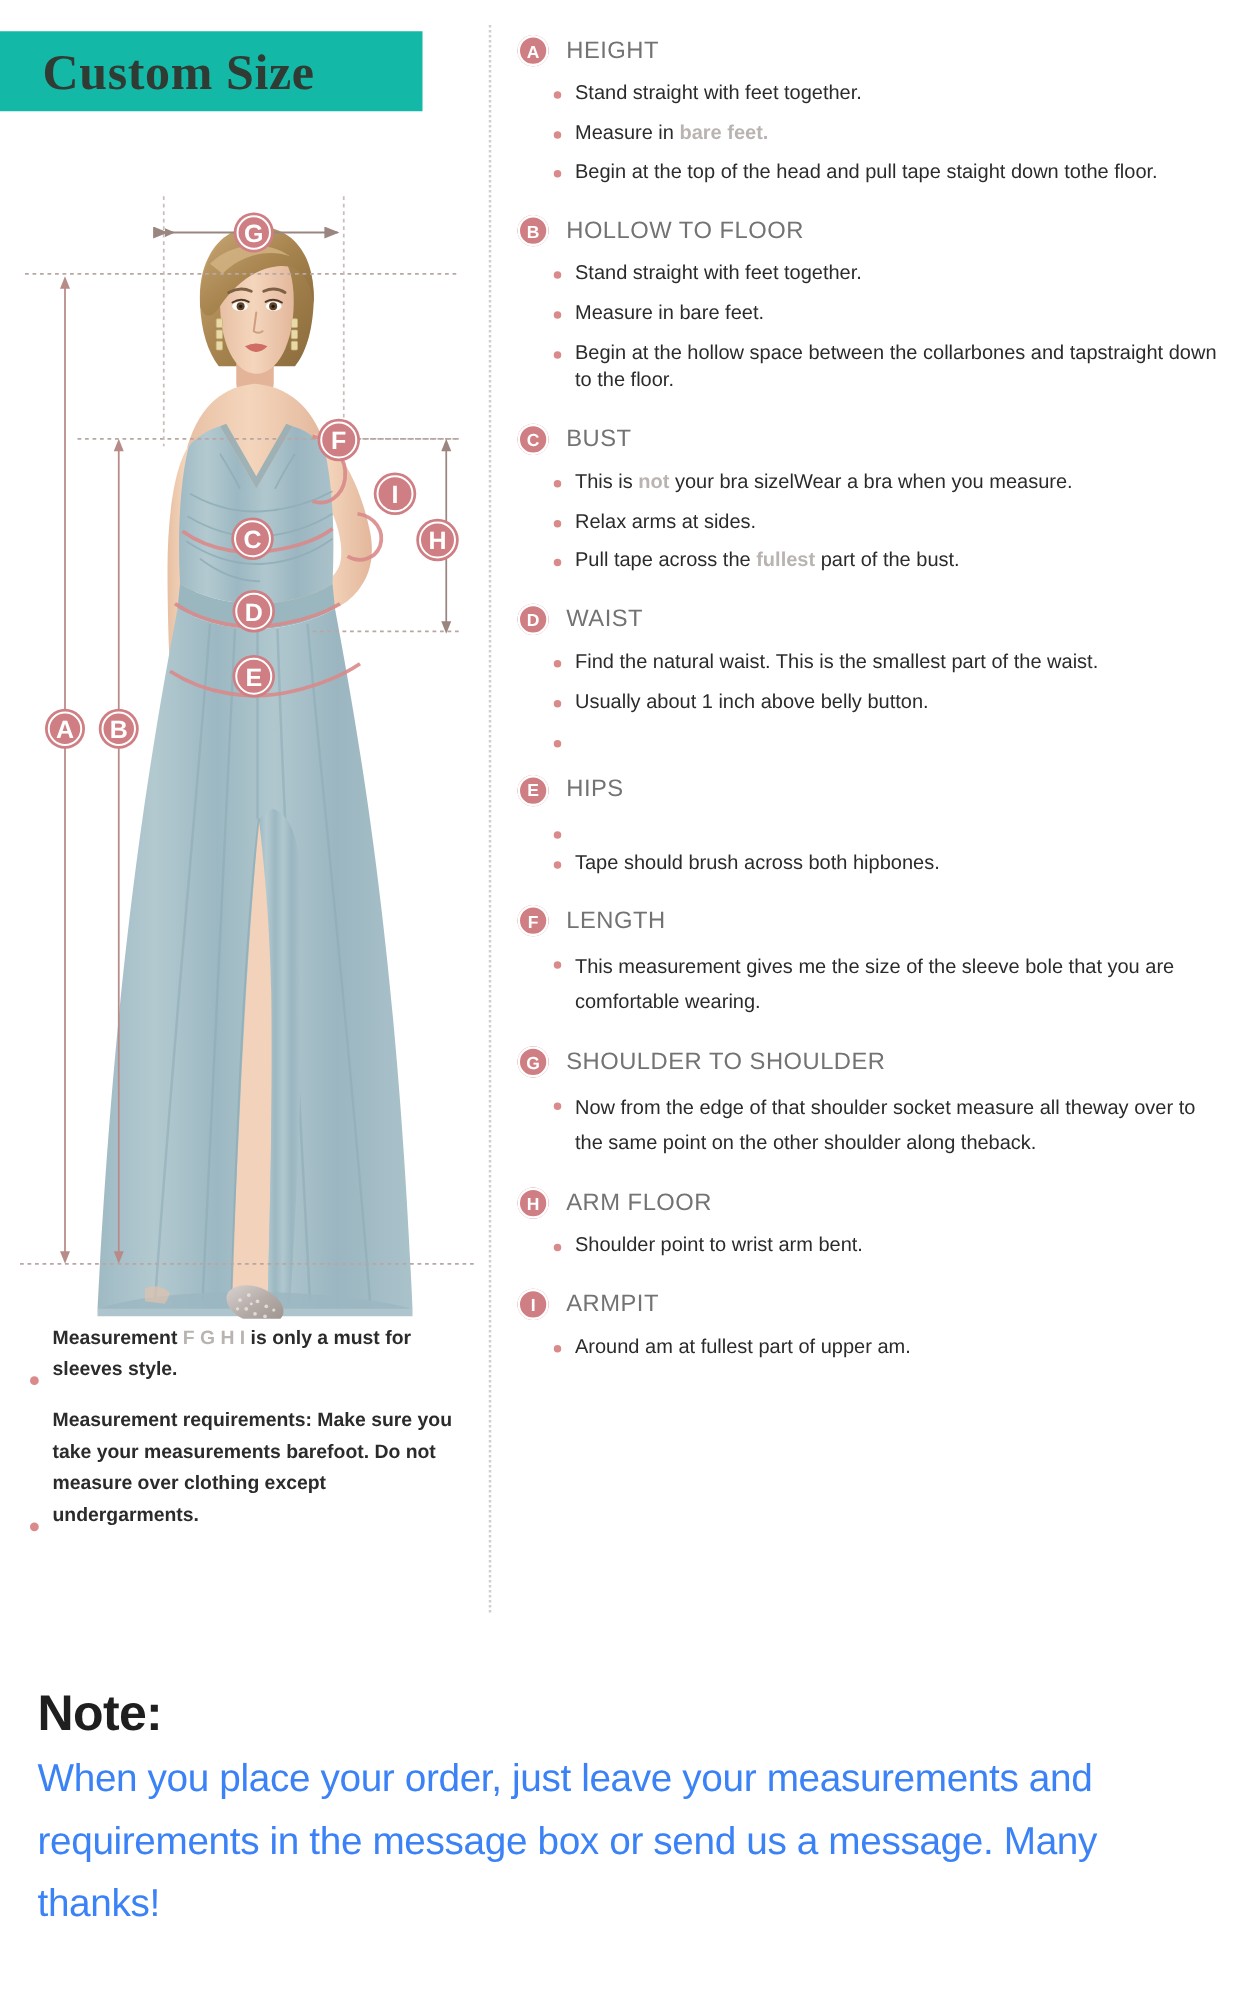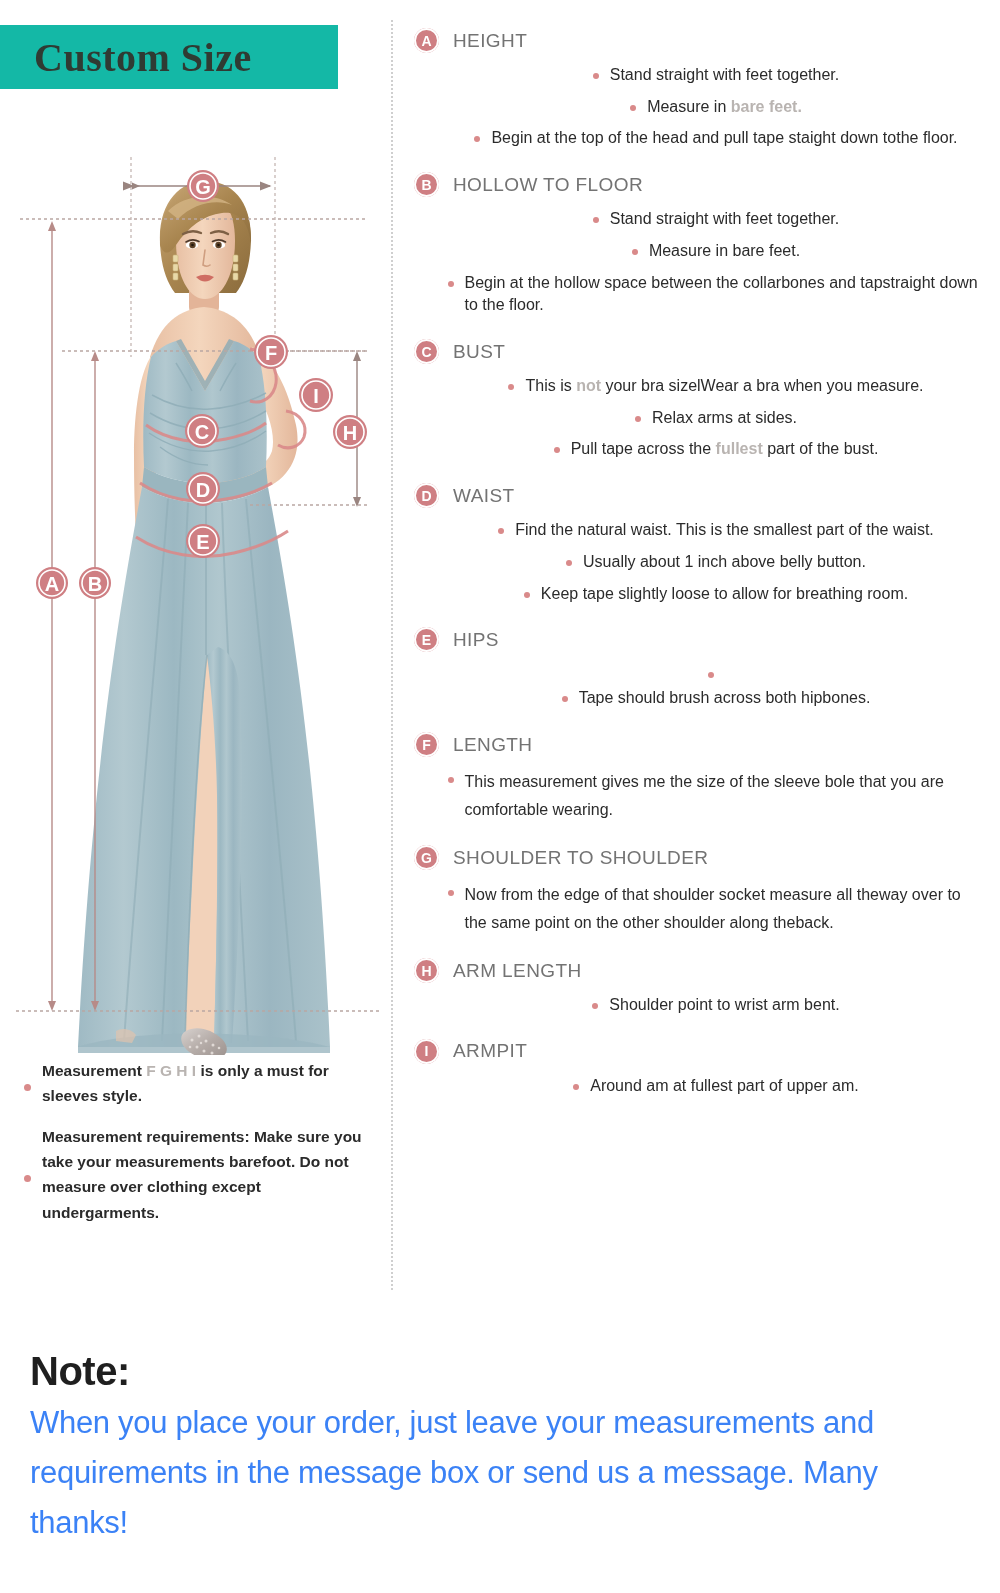--- a/index.html
+++ b/index.html
@@ -33,21 +33,21 @@
   .divider{
     position:absolute;left:391px;top:20px;width:0;height:1270px;
     border-left:2px dotted #cfcfcf;
   }
 
   
   .left-notes{
     position:absolute;left:24px;top:1058px;width:358px;
   }
   .ln-item{
-    display:flex;align-items:center;margin-bottom:16px;
+    display:flex;align-items:flex-end;margin-bottom:16px;
   }
   .ln-dot{
     width:7px;height:7px;border-radius:50%;background:#d98a8a;
     margin-top:9px;margin-right:11px;flex:0 0 auto;
   }
   .ln-text{
     font-size:15.5px;line-height:1.62;font-weight:600;color:#2b2b2b;
   }
   .muted{color:#b9b4b1;font-weight:600;}
 
@@ -69,21 +69,21 @@
   .badge span{
     font-size:14px;font-weight:700;color:#ffffff;
     line-height:1;letter-spacing:0;
   }
   .sec-title{
     margin-left:14px;font-size:19px;letter-spacing:.4px;
     color:#737373;font-weight:400;
   }
   .bullets{margin:0;padding:0;list-style:none;margin-bottom:22px;}
   .bullets li{
-    display:flex;align-items:flex-start;margin-bottom:9px;justify-content:center;
+    display:flex;align-items:flex-start;margin-bottom:9px;
   }
   .b-dot{
     width:6px;height:6px;border-radius:50%;background:#d98a8a;
     margin-top:9px;margin-right:11px;margin-left:29px;flex:0 0 auto;
   }
   .b-text{
     font-size:16px;line-height:1.42;color:#2b2b2b;max-width:520px;
   }
   .bullets.loose li{margin-bottom:13px;}
   .bullets.loose .b-text{line-height:1.72;}
@@ -433,21 +433,20 @@
           <li>
             <span class="b-dot"></span>
             <div class="b-text"><span>Find the natural waist. This is the smallest part of the waist.</span></div>
           </li>
           <li>
             <span class="b-dot"></span>
             <div class="b-text"><span>Usually about 1 inch above belly button.</span></div>
           </li>
           <li>
             <span class="b-dot"></span>
-            <div class="b-text"><span>Keep tape slightly loose to allow for breathing room.</span></div>
           </li>
         </ul>
       </div>
       <div class="sec">
         <div class="sec-head">
           <div class="badge">
             <span>E</span>
           </div>
           <div class="sec-title">HIPS</div>
         </div>
@@ -487,21 +486,21 @@
             <span class="b-dot"></span>
             <div class="b-text"><span>Now from the edge of that shoulder socket measure all theway over to the same point on the other shoulder along theback.</span></div>
           </li>
         </ul>
       </div>
       <div class="sec">
         <div class="sec-head">
           <div class="badge">
             <span>H</span>
           </div>
-          <div class="sec-title">ARM LENGTH</div>
+          <div class="sec-title">ARM FLOOR</div>
         </div>
         <ul class="bullets">
           <li>
             <span class="b-dot"></span>
             <div class="b-text"><span>Shoulder point to wrist arm bent.</span></div>
           </li>
         </ul>
       </div>
       <div class="sec">
         <div class="sec-head">

